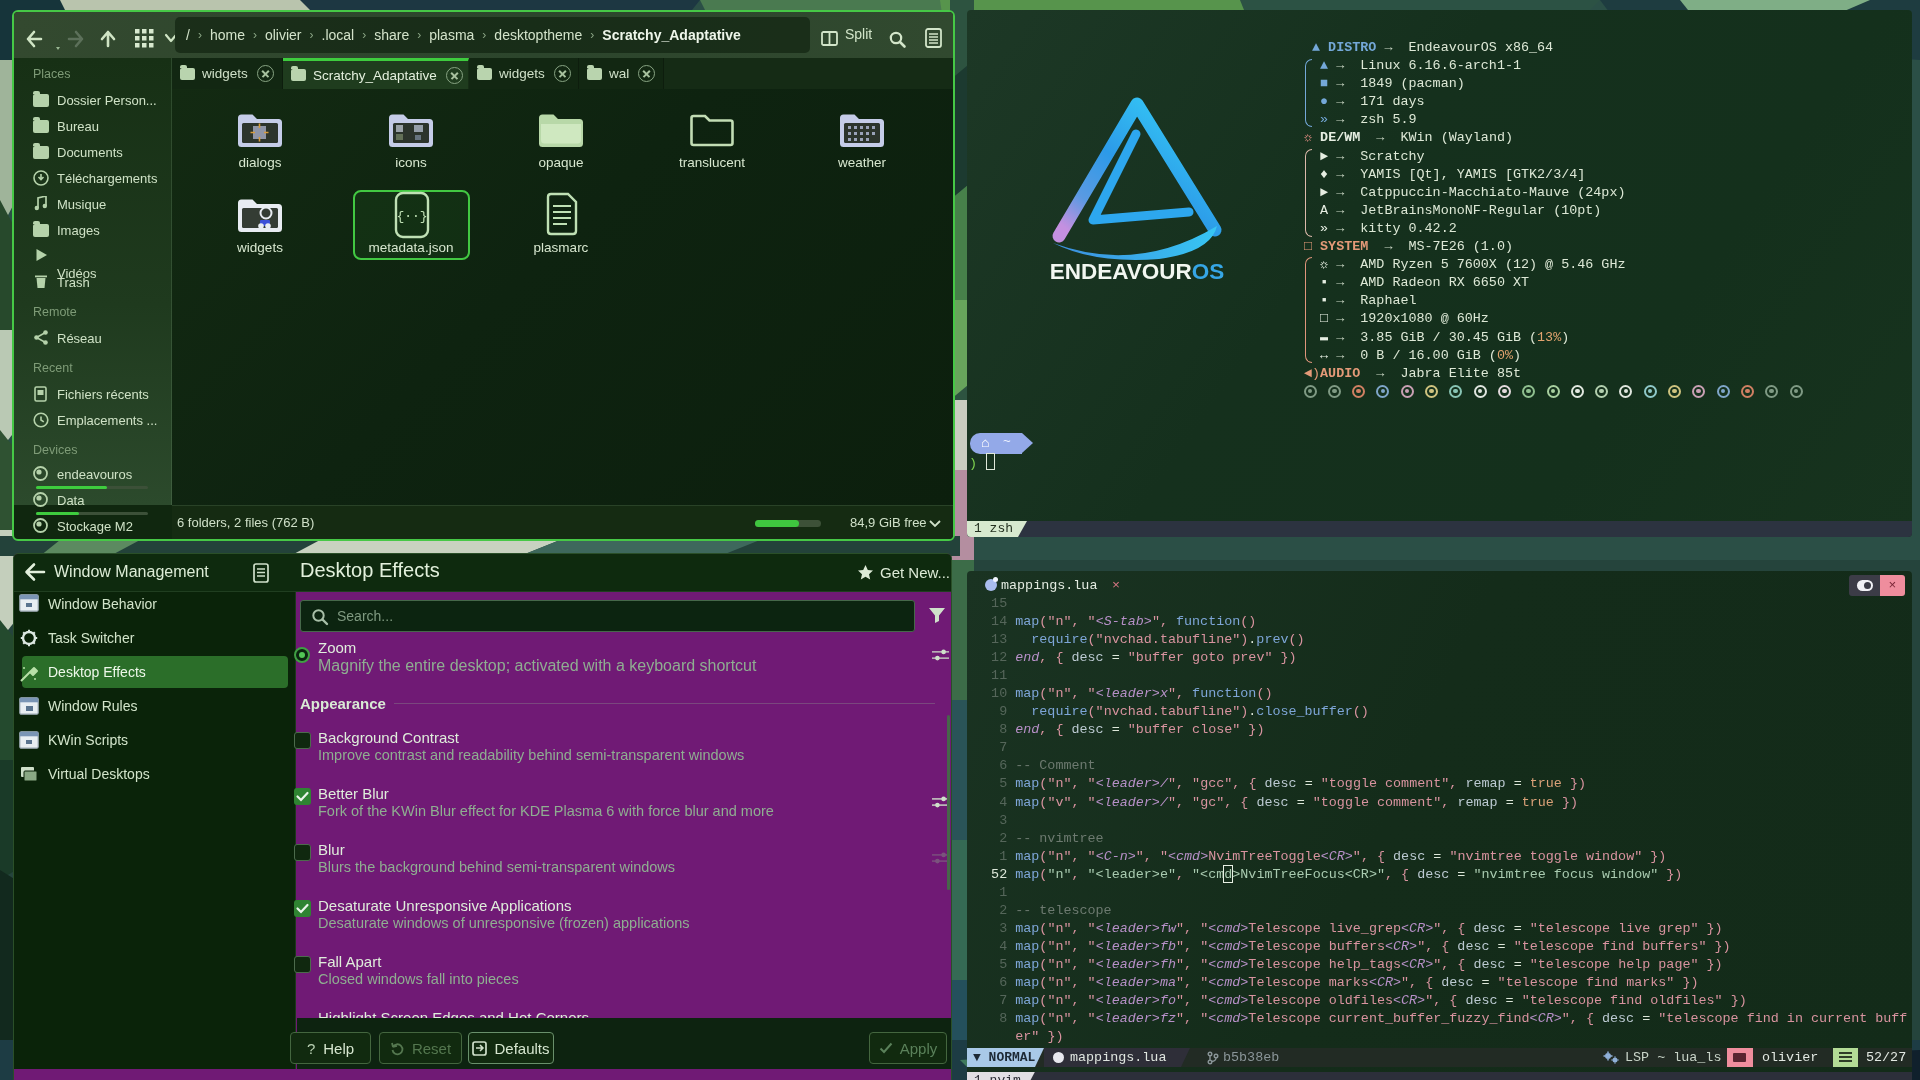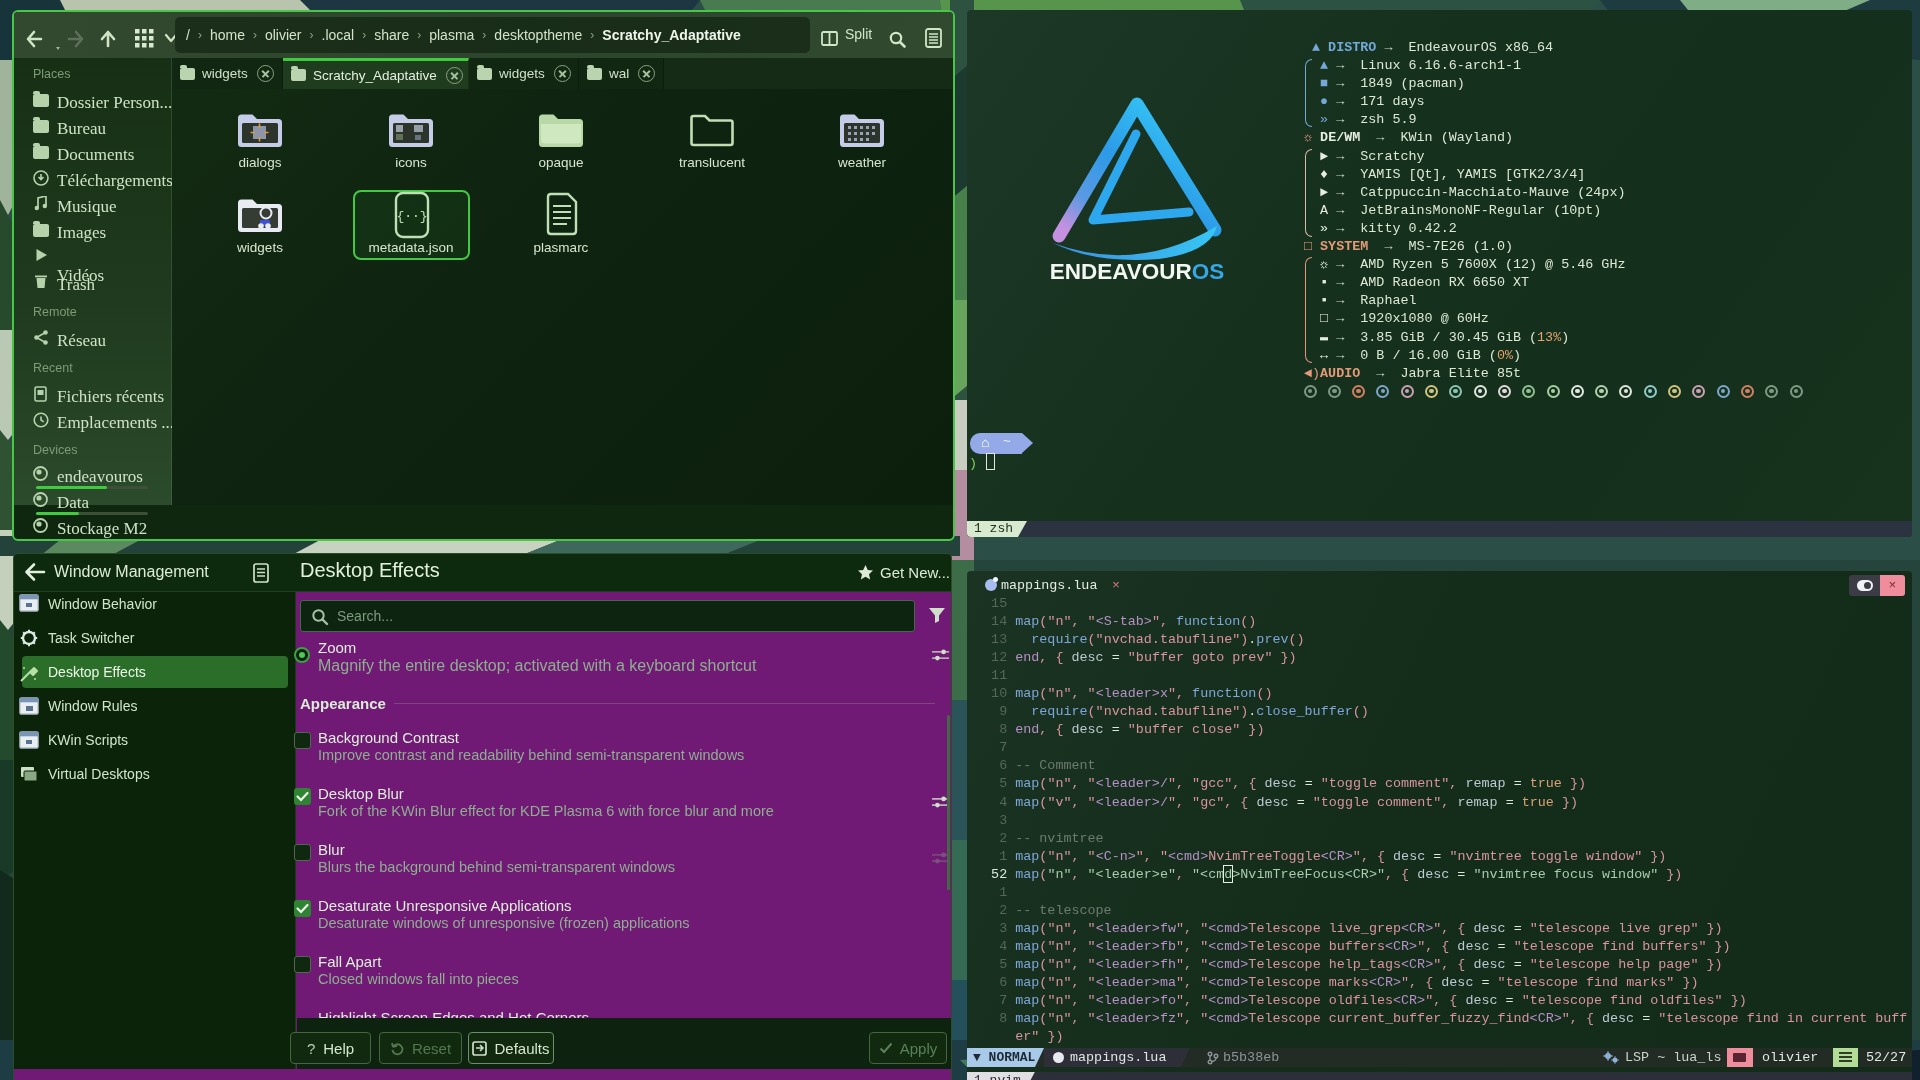--- a/index.html
+++ b/index.html
@@ -16,21 +16,21 @@
 .dtab{height:31px;display:flex;align-items:center;font-size:13.5px;color:#cfe0c8;padding:0 8px;background:#122712;border-right:1px solid rgba(0,0,0,0.25);}
 .dtab.active{background:#1f3c1e;border-top:3px solid #3ecc3e;color:#e4f0de;}
 .fold{width:15px;height:12px;background:#b9d4ae;border-radius:2px;position:relative;margin-right:7px;flex:none;}
 .fold:before{content:"";position:absolute;left:0;top:-3px;width:7px;height:3px;background:#b9d4ae;border-radius:2px 2px 0 0;}
 .tclose{width:17px;height:17px;border:1px solid #88a483;border-radius:50%;margin-left:9px;position:relative;flex:none;}
 .tclose:before,.tclose:after{content:"";position:absolute;left:3px;top:7px;width:9px;height:1.5px;background:#a7c19e;}
 .tclose:before{transform:rotate(45deg);}.tclose:after{transform:rotate(-45deg);}
 #dside{position:absolute;left:0;top:46px;width:158px;height:447px;background:linear-gradient(180deg,#17301573 , #24402473 60%, #31503080);border-right:1px solid rgba(150,190,150,0.18);}
 #dside{background:linear-gradient(180deg,#173015,#1f3a1e 55%,#2c4a2c);}
 .shead{position:absolute;left:19px;color:#7e9b77;font-size:12.5px;}
-.sitem{position:absolute;left:43px;color:#cfe2c6;font-size:17px;white-space:nowrap;font-family:Liberation Serif, serif;}
+.sitem{position:absolute;left:43px;color:#cfe2c6;font-size:13px;white-space:nowrap;}
 .sic{position:absolute;left:19px;width:16px;height:13px;background:#b5d2aa;border-radius:2px;}
 .sic:before{content:"";position:absolute;left:0;top:-3px;width:7px;height:3px;background:#b5d2aa;border-radius:2px 2px 0 0;}
 .sbar{position:absolute;left:22px;width:112px;height:3px;background:#3c5038;border-radius:2px;}
 .sbar i{display:block;height:3px;background:#3ecc3e;border-radius:2px;}
 #dmain{position:absolute;left:158px;top:77px;width:781px;height:416px;background:linear-gradient(135deg,#132a12,#0e2310 45%,#0c1f0d);}
 #dstatus{position:absolute;left:158px;top:493px;width:781px;height:34px;background:#152b12;border-top:1px solid rgba(160,200,160,0.15);color:#cfe0c8;font-size:13px;}
 .flabel{position:absolute;color:#d7e7cf;font-size:13.5px;text-align:center;width:140px;}
 
 #settings{left:13px;top:553px;width:939px;height:574px;background:#701a75;border:1px solid #2a4f28;border-radius:5px 5px 0 0;overflow:hidden;}
 #sethead{position:absolute;left:0;top:0;width:937px;height:38px;background:#0e2a0e;border-bottom:1px solid rgba(140,180,140,0.15);}
@@ -58,21 +58,21 @@
 .brk{position:absolute;width:7px;border:1.6px solid #74a8d8;border-right:none;border-radius:7px 0 0 7px;}
 .circ{position:absolute;width:13px;height:13px;border-radius:50%;border:2.2px solid;top:374.5px;}
 .circ i{position:absolute;left:2.2px;top:2.2px;width:4.6px;height:4.6px;border-radius:50%;background:inherit;}
 
 #knvim{left:967px;top:571px;width:945px;height:523px;background:linear-gradient(115deg,#1a3322,#142c1a 45%,#132b19);border-radius:4px;overflow:hidden;}
 #code{position:absolute;left:0px;top:24px;font-family:"Liberation Mono",monospace;font-size:13.4px;line-height:18.05px;white-space:pre;color:#d8e2d4;}
 .ln{color:#55665a;}
 .cb{color:#7ea6d8;} 
 .cs{color:#d8939f;} 
 .cp{color:#d8939f;} 
-.cm{color:#b790c8;} 
+.cm{color:#b790c8;font-style:italic;} 
 .cw{color:#dde7d9;} 
 .cg{color:#6d7a70;} 
 .co{color:#daa178;} 
 .cd{color:#bccad2;} 
 .cgr{color:#a9cbb0;} 
 #nstatus{position:absolute;left:0;top:477px;width:945px;height:19px;background:#222b24;}
 #ntabs{position:absolute;left:0;top:501px;width:945px;height:17px;background:#2c2f3a;}
 #cursor{position:relative;}
 #cursor:after{content:"";position:absolute;left:-1px;top:-2px;width:8px;height:16px;border:1.5px solid #e8f0e4;}
 .ficon{position:absolute;}
@@ -331,20 +331,30 @@
 
     <div class="flabel" style="left:18px;top:66px">dialogs</div>
     <div class="flabel" style="left:169px;top:66px">icons</div>
     <div class="flabel" style="left:319px;top:66px">opaque</div>
     <div class="flabel" style="left:470px;top:66px">translucent</div>
     <div class="flabel" style="left:620px;top:66px">weather</div>
     <div class="flabel" style="left:18px;top:151px">widgets</div>
     <div class="flabel" style="left:169px;top:151px">metadata.json</div>
     <div class="flabel" style="left:319px;top:151px">plasmarc</div>
   </div>
+  <div id="dstatus">
+    <div class="abs" style="left:5px;top:9px">6 folders, 2 files (762 B)</div>
+    <div class="abs" style="left:583px;top:14px;width:66px;height:7px;background:#3d5138;border-radius:4px">
+        <i style="display:block;width:44px;height:7px;background:#3fc63f;border-radius:4px"></i>
+      </div>
+    <div class="abs" style="left:678px;top:9px">84,9 GiB free</div>
+    <svg class="abs" style="left:756px;top:13px" width="14" height="9" viewBox="0 0 14 9">
+        <path d="M2 2 L7 7 L12 2" fill="none" stroke="#cfe0c8" stroke-width="1.8"></path>
+      </svg>
+  </div>
 </div>
 <div class="win" id="settings">
   <div id="sethead">
     <svg class="abs" style="left:9px;top:6px" width="24" height="24" viewBox="0 0 24 24">
         <path d="M21 12 H4 M11 4.5 L3.5 12 L11 19.5" fill="none" stroke="#e2efdc" stroke-width="2.6" stroke-linecap="round" stroke-linejoin="round"></path>
       </svg>
     <div class="abs" style="left:40px;top:9px;font-size:16px;color:#dcecd6">Window Management</div>
     <svg class="abs" style="left:239px;top:9px" width="16" height="20" viewBox="0 0 16 20">
         <rect x="1" y="1" width="14" height="18" rx="2" fill="none" stroke="#cfe0ca" stroke-width="1.7"></rect>
         <g stroke="#cfe0ca" stroke-width="1.5">
@@ -431,21 +441,21 @@
     </svg>
   <div class="abs" style="left:286px;top:141px;font-size:15px;font-weight:bold;color:#d9ead5">Appearance</div>
   <div class="abs" style="left:380px;top:149px;width:541px;height:1px;background:rgba(150,190,150,0.28)"></div>
 
   <div class="abs cbx" style="left:280px;top:178px"></div>
   <div class="abs rt" style="left:304px;top:175px">Background Contrast</div>
   <div class="abs rd" style="left:304px;top:193px">Improve contrast and readability behind semi-transparent windows</div>
   <div class="abs cbc" style="left:280px;top:234px"><svg width="17" height="17" viewBox="0 0 17 17">
         <path d="M3.5 8.5 L7 12 L13.5 5" fill="none" stroke="#eaf4ea" stroke-width="2.2" stroke-linecap="round"></path>
       </svg></div>
-  <div class="abs rt" style="left:304px;top:231px">Desktop Blur</div>
+  <div class="abs rt" style="left:304px;top:231px">Better Blur</div>
   <div class="abs rd" style="left:304px;top:249px">Fork of the KWin Blur effect for KDE Plasma 6 with force blur and more</div>
   <svg class="abs" style="left:918px;top:240px" width="17" height="16" viewBox="0 0 22 18">
       <g stroke="#cfe0ca" stroke-width="1.8">
         <line x1="0" y1="5" x2="22" y2="5"></line>
         <line x1="0" y1="13" x2="22" y2="13"></line>
       </g>
       <circle cx="15" cy="5" r="3" fill="#cfe0ca"></circle>
       <circle cx="7" cy="13" r="3" fill="#cfe0ca"></circle>
     </svg>
   <div class="abs cbx" style="left:280px;top:290px"></div>

